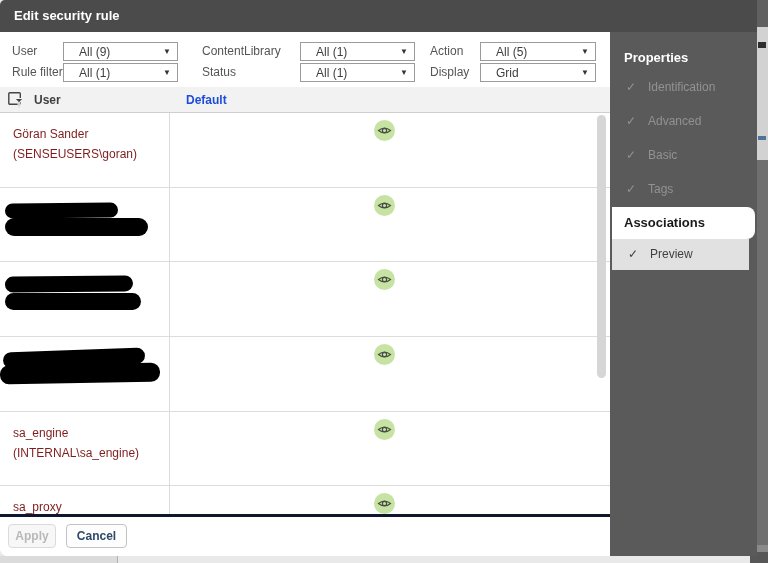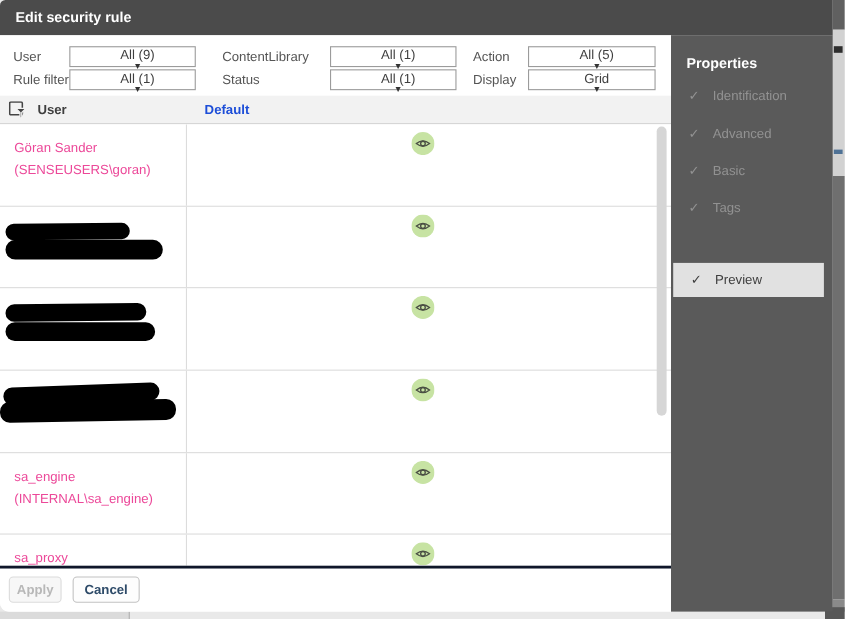--- a/index.html
+++ b/index.html
@@ -19,39 +19,39 @@
 
   
   .titleband { position:absolute; left:0; top:0; width:757px; height:32px; background:#4b4b4b; border-radius:5px 0 0 0; }
   .titleband .title { color:#ffffff; font-size:13px; font-weight:bold; line-height:32px; padding-left:14px; }
 
   
   .dialog { position:absolute; left:0; top:32px; width:610px; height:524px; background:#ffffff; border-radius:0 0 0 8px; }
 
   
   .flt-label { position:absolute; font-size:12px; color:#555555; line-height:19px; }
-  .flt-select { position:absolute; height:19px; background:#ffffff; border:1px solid #9b9b9b; display:flex; align-items:center; justify-content:space-between; padding:0 6px 0 15px; font-size:12px; color:#3f3f3f; cursor:default;flex-direction:column; }
+  .flt-select { position:absolute; height:19px; background:#ffffff; border:1px solid #9b9b9b; display:flex; align-items:center; justify-content:space-between; padding:0 6px 0 15px; font-size:12px; color:#3f3f3f; cursor:default; }
   .flt-select .arrow { font-size:8px; color:#333333; line-height:1; }
   .pos-user-l   { left:12px;  top:10px; }  .pos-user-s   { left:63px;  top:10px; width:115px; }
   .pos-cl-l     { left:202px; top:10px;text-align:center; }  .pos-cl-s     { left:300px; top:10px; width:115px; }
   .pos-action-l { left:430px; top:10px; }  .pos-action-s { left:480px; top:10px; width:116px; }
   .pos-rf-l     { left:12px;  top:31px; }  .pos-rf-s     { left:63px;  top:31px; width:115px; }
   .pos-status-l { left:202px; top:31px; }  .pos-status-s { left:300px; top:31px; width:115px; }
   .pos-disp-l   { left:430px; top:31px; }  .pos-disp-s   { left:480px; top:31px; width:116px; }
 
   
   .grid-header { position:absolute; left:0; top:55px; width:610px; height:26px; background:#f2f2f2; border-bottom:1px solid #cfcfcf; }
   .grid-header .hicon { position:absolute; left:8px; top:5px; width:16px; height:16px; }
   .grid-header .h-user { position:absolute; left:34px; top:0; line-height:26px; font-size:12px; font-weight:bold; color:#3f3f3f; }
   .grid-header .h-default { position:absolute; left:186px; top:0; line-height:26px; font-size:12px; font-weight:bold; color:#1d4ed8; }
 
   
   .grid-body { position:absolute; left:0; top:81px; width:610px; height:401px; overflow:hidden; background:#ffffff; }
   .grid-row { position:relative; width:100%; height:74.7px; border-bottom:1px solid #dcdcdc; }
-  .cell-user { position:absolute; left:0; top:0; width:170px; height:100%; border-right:1px solid #dcdcdc; padding:11px 8px 0 13px; font-size:12px; color:#ec4899; line-height:20px; overflow:hidden; }
+  .cell-user { position:absolute; left:0; top:0; width:170px; height:100%; border-right:1px solid #dcdcdc; padding:11px 8px 0 13px; font-size:12px; color:#7f1d1d; line-height:20px; overflow:hidden; }
   .eye-badge { position:absolute; left:374px; top:7px; width:21px; height:21px; }
   .redact { position:absolute; background:#000000; border-radius:9px; }
   .r2a { left:5px; top:15px; width:113px; height:15px; transform:rotate(-0.5deg); }
   .r2b { left:5px; top:30px; width:143px; height:18px; }
   .r3a { left:5px; top:14px; width:128px; height:16px; transform:rotate(-0.6deg); }
   .r3b { left:5px; top:31px; width:136px; height:17px; }
   .r4a { left:3px;  top:13px; width:142px; height:16px; transform:rotate(-2deg); }
   .r4b { left:0px;  top:27px; width:160px; height:19px; transform:rotate(-1deg); }
 
   .scroll-thumb { position:absolute; left:597px; top:83px; width:9px; height:263px; background:#d6d6d6; border-radius:4.5px; }
@@ -104,20 +104,21 @@
   </div>
   <div class="sb-item sb-i2">
     <span class="chk">✓</span>
     <span class="lbl">Basic</span>
   </div>
   <div class="sb-item sb-i3">
     <span class="chk">✓</span>
     <span class="lbl">Tags</span>
   </div>
 
+  <div class="sb-tab">Associations</div>
 
   <div class="sb-preview">
     <span class="chk">✓</span>
     <span class="lbl">Preview</span>
   </div>
 </div>
 
 <div class="dialog">
 
   <span class="flt-label pos-user-l">User</span>

